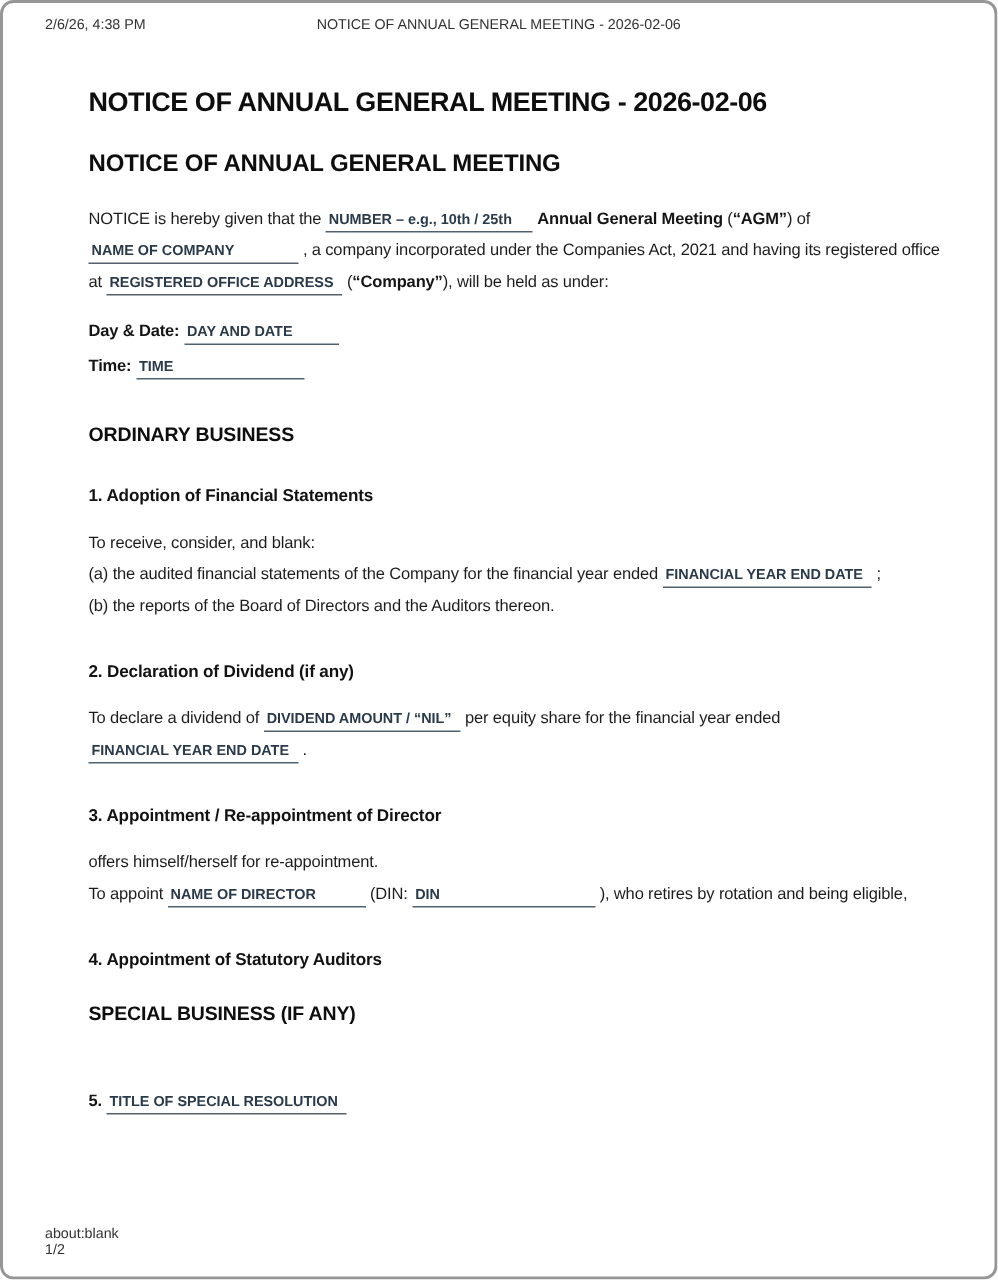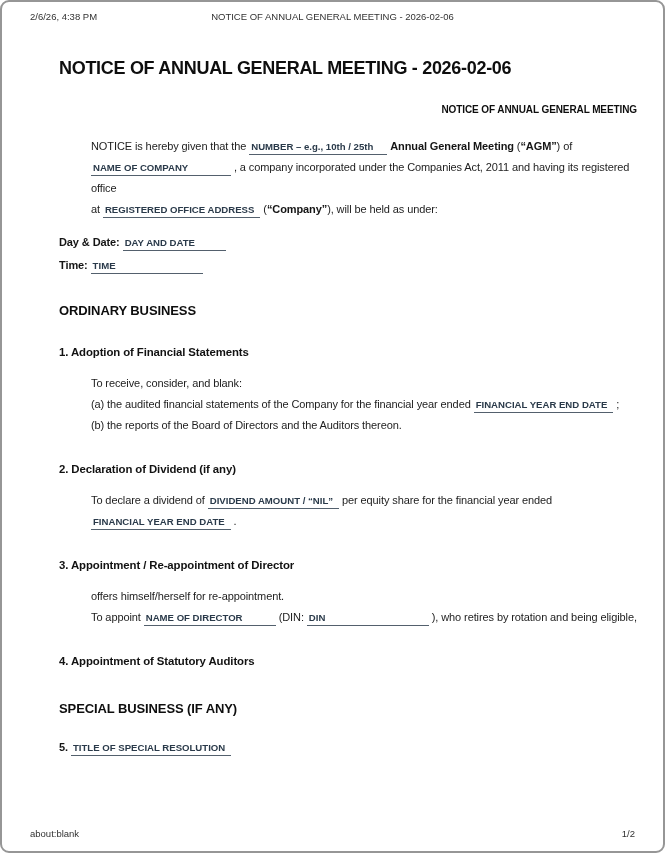--- a/index.html
+++ b/index.html
@@ -8,38 +8,38 @@
     width: 665px; height: 853px;
     border: 2px solid #969696; border-radius: 9px;
     position: relative; background: #fff; overflow: hidden;
     font-family: Liberation Sans, sans-serif; color: #1d1d1d;
   }
   .print-header { position: absolute; top: 9px; left: 28px; right: 28px; font-size: 9.5px; color: #323232; }
   .ph-left { position: absolute; left: 0; top: 0; white-space: nowrap; }
   .ph-center { text-align: center; }
   .content { padding: 54px 26px 0 57px; font-size: 11px; letter-spacing: -0.1px; line-height: 20px; }
   h1 { font-size: 18px; line-height: 25px; margin: 0; font-weight: bold; letter-spacing: -0.3px; color: #0e0e0e; }
-  h2 { font-size: 10px; line-height: 18px; margin: 20px 0 0; text-align: right; font-weight: bold; color: #0e0e0e; }
+  h2 { font-size: 16px; line-height: 18px; margin: 20px 0 0; text-align: left; font-weight: bold; color: #0e0e0e; }
   h3 { font-size: 13px; line-height: 16px; margin: 26px 0 0; font-weight: bold; color: #0e0e0e; }
   h4 { font-size: 11.4px; line-height: 15px; margin: 26px 0 0; font-weight: bold; color: #121212; }
   .para { margin: 17px 0 0; }
-  .line { line-height: 21px; margin-left: 32px; }
+  .line { line-height: 21px; }
   .details { margin-top: 11px; }
   .detail-row { line-height: 23px; }
   .transact { margin-top: 11px; }
   .item-para { margin-top: 13px; }
   b { font-weight: bold; color: #151515; }
   .field {
     display: inline-block; font-weight: bold; font-size: 9.6px; letter-spacing: 0;
     color: #2a3a4a; border-bottom: 1px solid #53606d;
     line-height: 11px; padding: 0 6px 2px 2px; vertical-align: baseline; white-space: nowrap;
   }
   .print-footer {
     position: absolute; left: 28px; right: 28px; bottom: 12px;
-    font-size: 9.5px; color: #323232; display: flex; justify-content: space-between;
+    font-size: 9.5px; color: #323232; display: flex;  flex-direction: column;
   }
 </style>
 </head>
 <body>
 
 <div class="window">
 
   <div class="print-header">
     <span class="ph-left">2/6/26, 4:38 PM</span>
     <div class="ph-center">NOTICE OF ANNUAL GENERAL MEETING - 2026-02-06</div>
@@ -47,21 +47,21 @@
 
   <div class="content">
 
     <h1>NOTICE OF ANNUAL GENERAL MEETING - 2026-02-06</h1>
 
     <h2>NOTICE OF ANNUAL GENERAL MEETING</h2>
 
     <div class="para">
       <div class="line"><span>NOTICE is hereby given that the </span><span class="field" style="min-width:138px">NUMBER – e.g., 10th / 25th</span>
         <b>Annual General Meeting</b><span> (</span><b>“AGM”</b><span>) of</span></div>
-      <div class="line"><span class="field" style="min-width:140px">NAME OF COMPANY</span><span> , a company incorporated under the Companies Act, 2011 and having its registered office</span></div>
+      <div class="line"><span class="field" style="min-width:140px">NAME OF COMPANY</span><span> , a company incorporated under the Companies Act, 2021 and having its registered office</span></div>
       <div class="line"><span>at </span><span class="field" style="min-width:132px">REGISTERED OFFICE ADDRESS</span><span> (</span><b>“Company”</b><span>), will be held as under:</span></div>
     </div>
 
     <div class="details">
       <div class="detail-row">
         <b>Day &amp; Date:</b>
         <span class="field" style="min-width:103px">DAY AND DATE</span>
       </div>
       <div class="detail-row">
         <b>Time:</b>
@@ -86,23 +86,23 @@
     </div>
 
     <h4>3. Appointment / Re-appointment of Director</h4>
     <div class="item-para">
       <div class="line">offers himself/herself for re-appointment.</div>
       <div class="line"><span>To appoint </span><span class="field" style="min-width:132px">NAME OF DIRECTOR</span><span> (DIN: </span><span class="field" style="min-width:122px">DIN</span><span> ), who retires by rotation and being eligible,</span></div>
     </div>
 
     <h4>4. Appointment of Statutory Auditors</h4>
 
-    <h3 style="margin-top:32px">SPECIAL BUSINESS (IF ANY)</h3>
+    <h3 style="margin-top:20px">SPECIAL BUSINESS (IF ANY)</h3>
 
-    <div class="item-para" style="margin-top:20px">
+    <div class="item-para" style="margin-top:40px">
       <b>5.</b>
       <span class="field" style="min-width:145px">TITLE OF SPECIAL RESOLUTION</span>
     </div>
 
   </div>
 
   <div class="print-footer">
     <span>about:blank</span>
     <span>1/2</span>
   </div>

